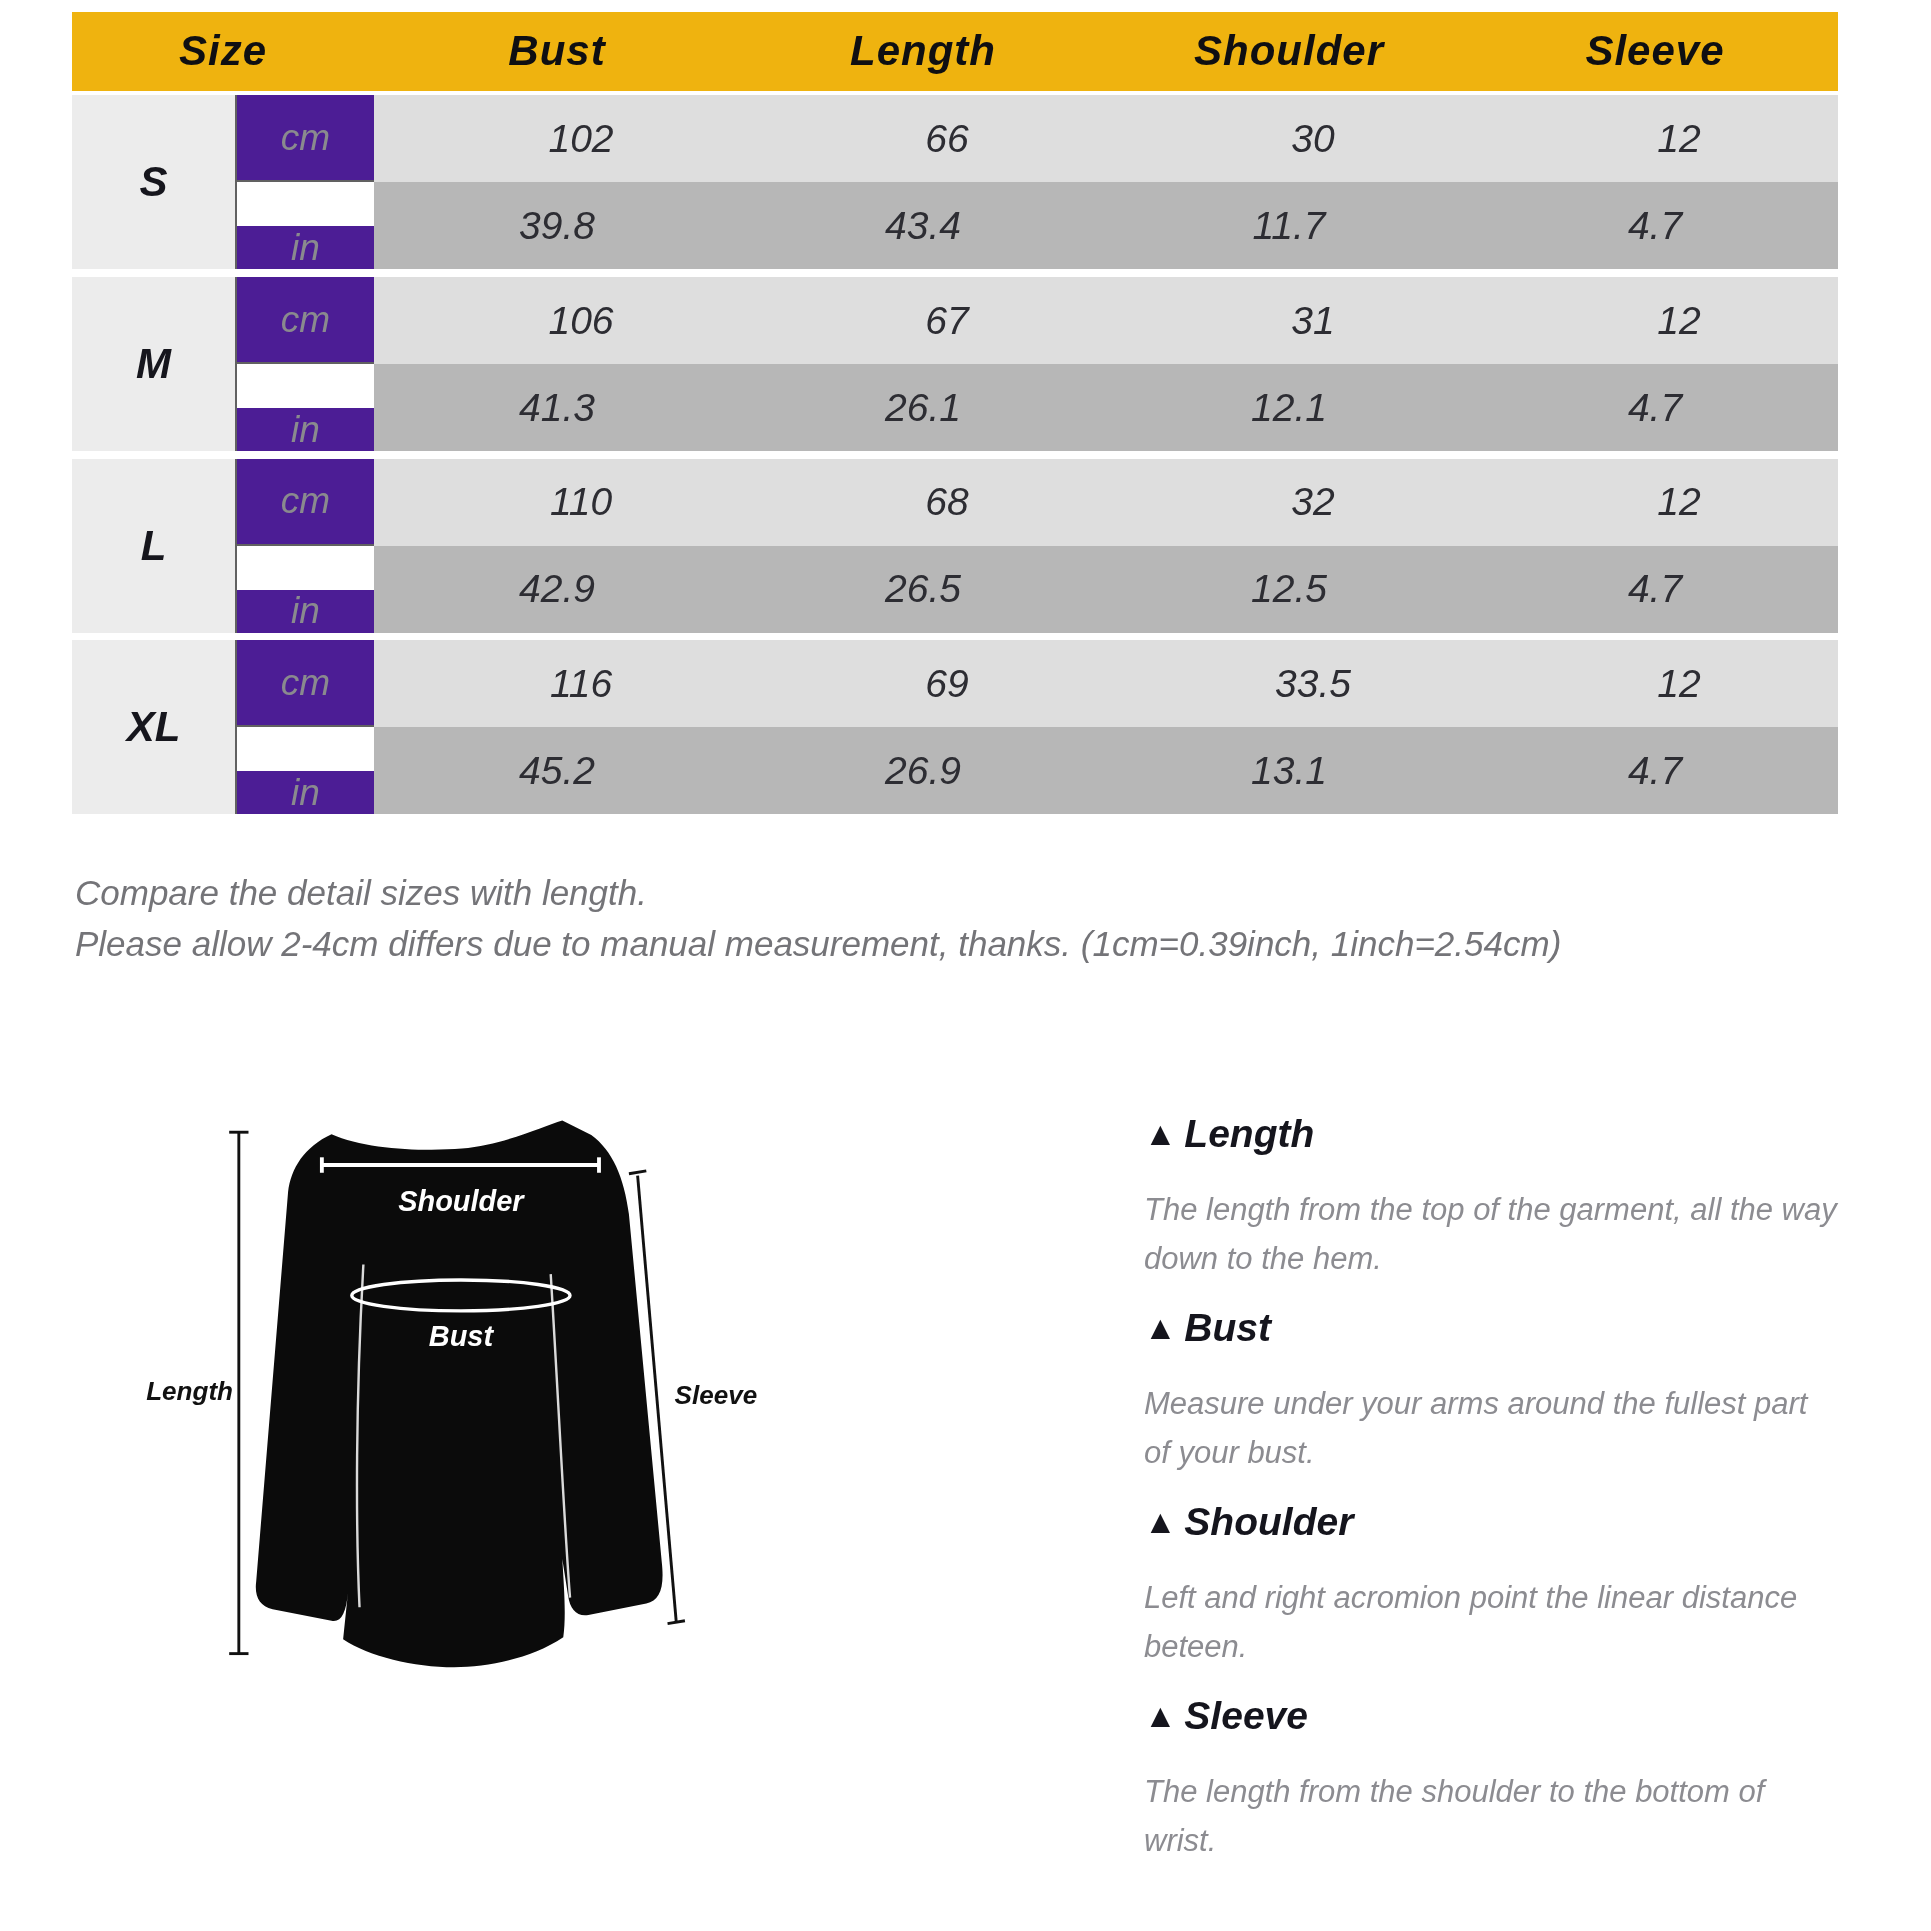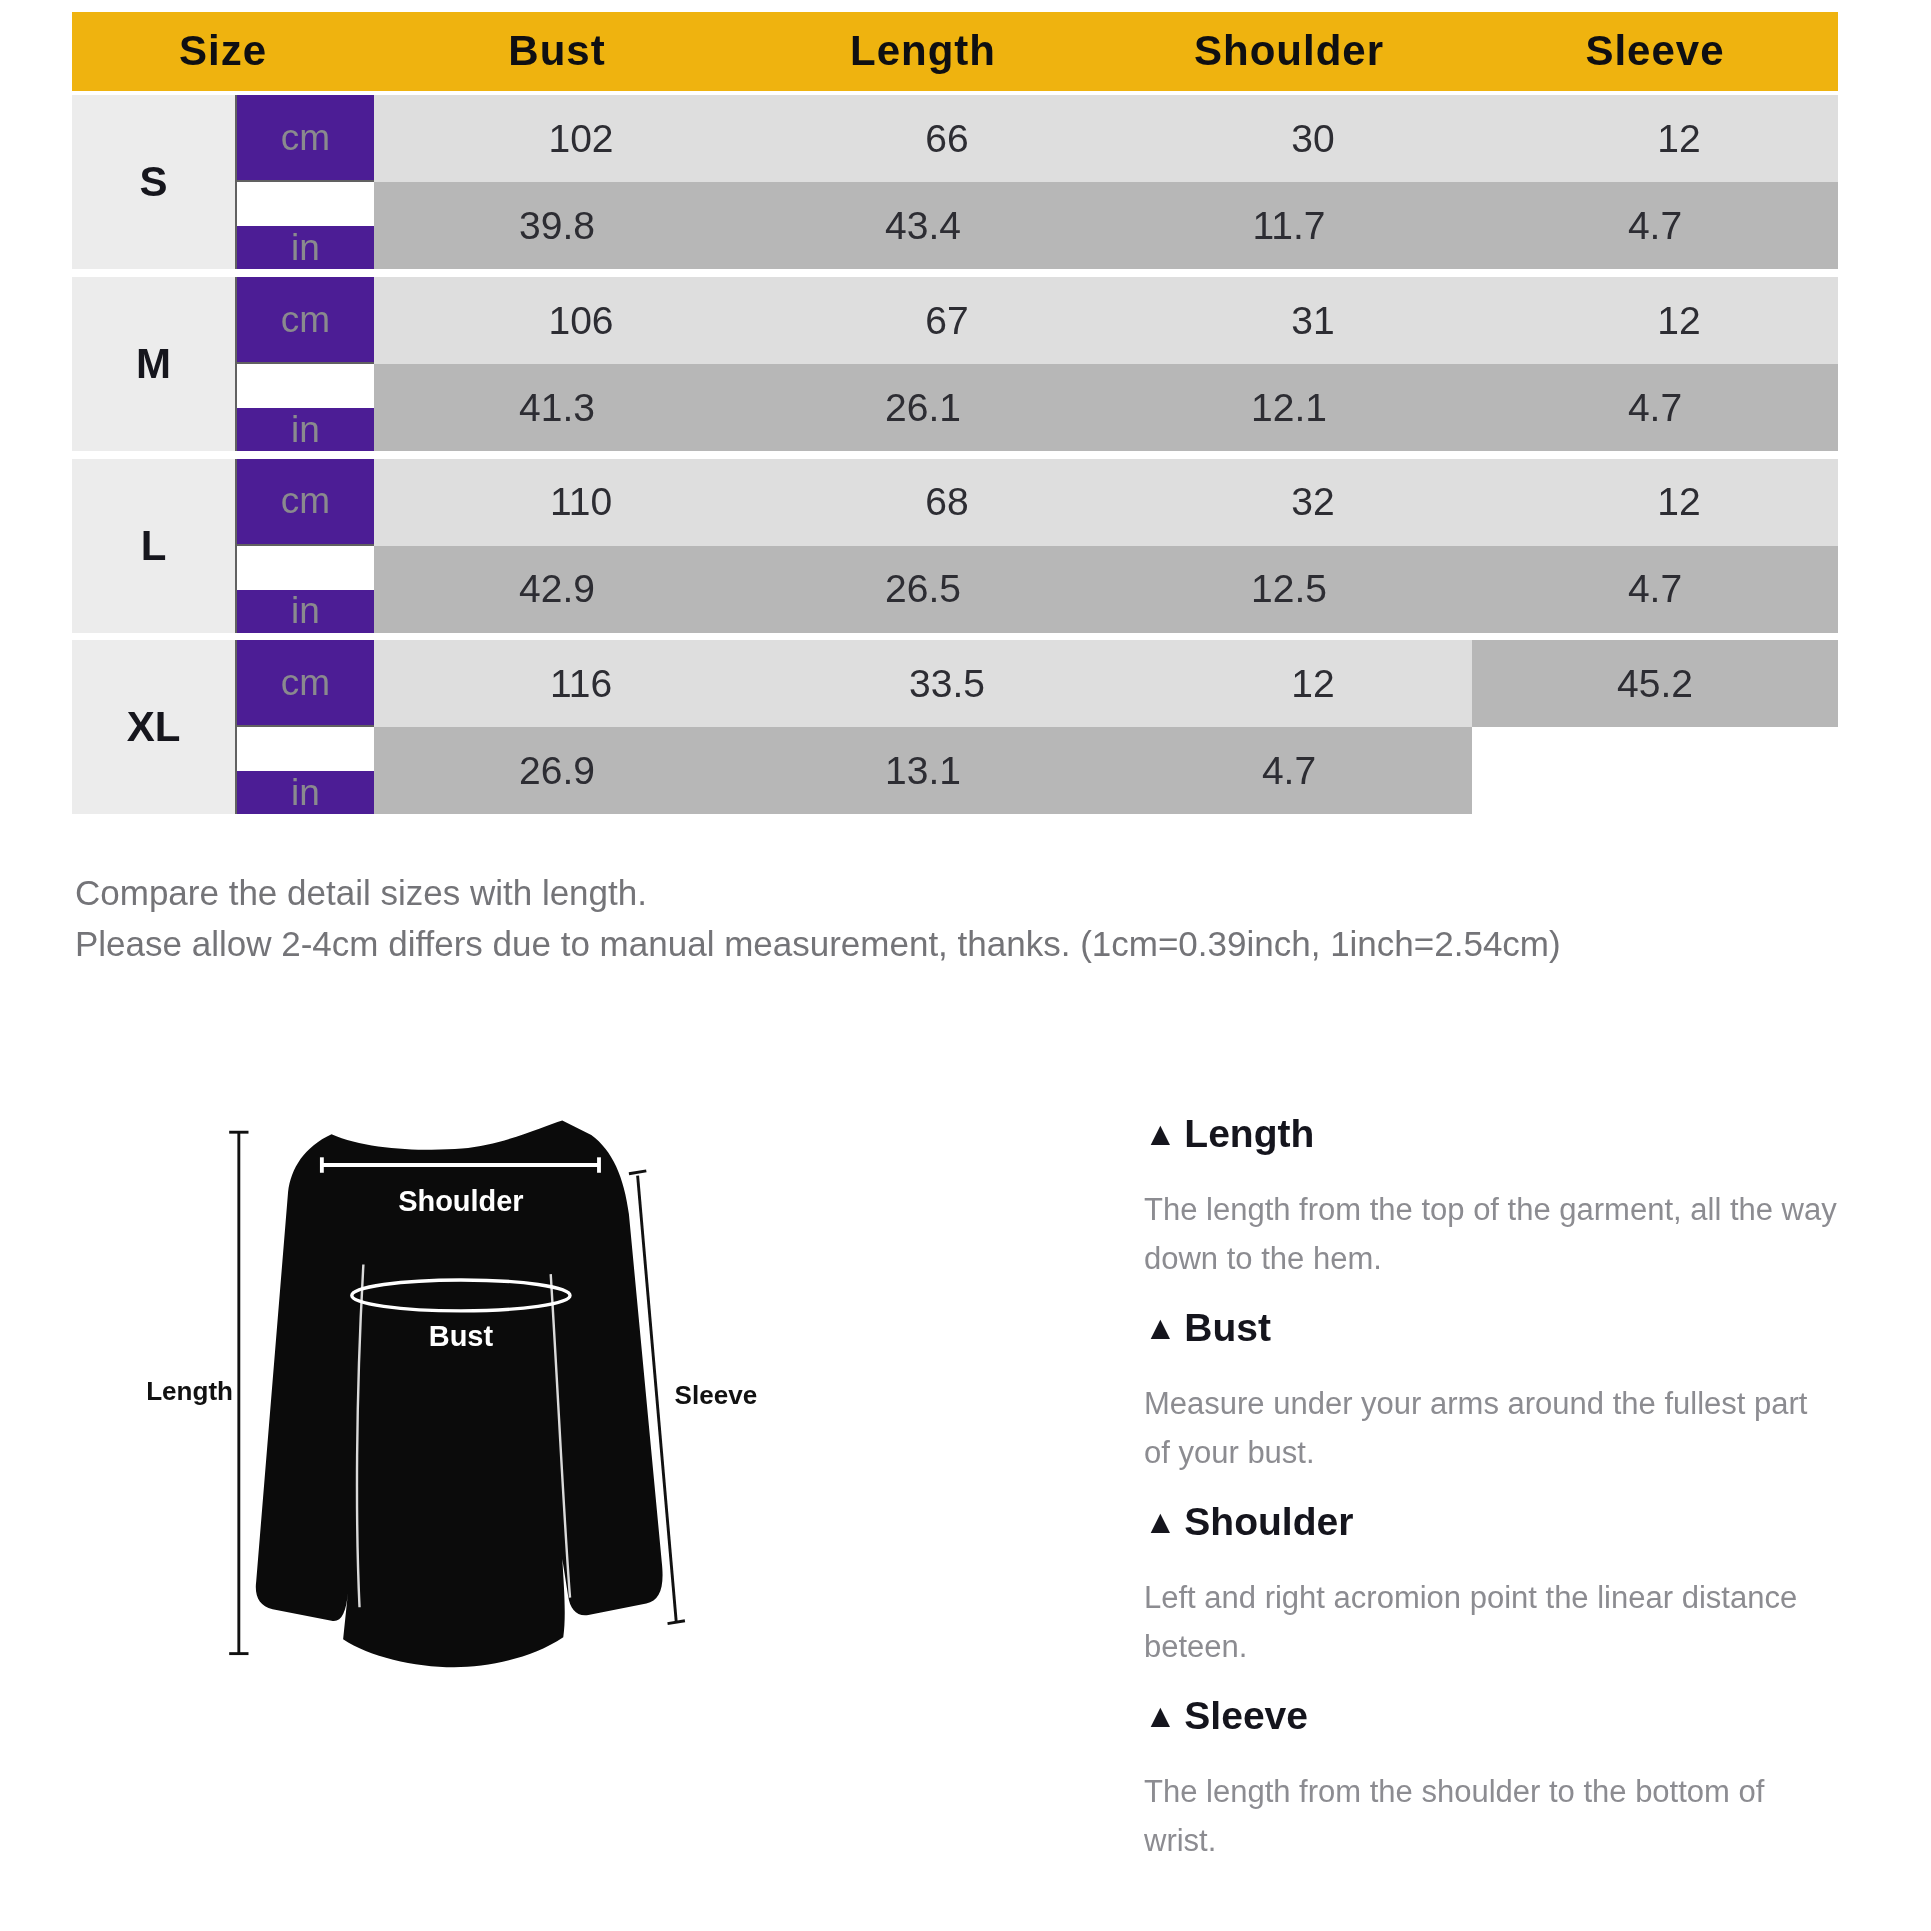--- a/index.html
+++ b/index.html
@@ -1,20 +1,20 @@
 <!DOCTYPE html>
 <html><head>
 <meta charset="utf-8">
 <style>
   html,body{margin:0;padding:0;}
   body{
     width:1931px;height:1931px;position:relative;background:#ffffff;
     font-family:"Liberation Sans", sans-serif;
   }
-  .abs{position:absolute;}
+  .abs{position:absolute;font-style:italic;}
 
   
   .size-table{left:72px;top:11.6px;width:1766px;}
   .thead{
     display:grid;grid-template-columns:302px repeat(4,1fr);
     height:79px;background:#EFB30F;margin-bottom:4.8px;
   }
   .th{
     display:flex;align-items:center;justify-content:center;
     font-size:42px;font-weight:bold;color:#0f0f12;letter-spacing:1px;
@@ -102,20 +102,21 @@
         <div class="cell unit u-in">in</div>
         <div class="cell val r-in">42.9</div>
         <div class="cell val r-in">26.5</div>
         <div class="cell val r-in">12.5</div>
         <div class="cell val r-in">4.7</div>
       </div>
       <div class="tgroup">
         <div class="cell letter">XL</div>
         <div class="cell unit u-cm">cm</div>
         <div class="cell val r-cm">116</div>
+        <div class="cell val r-cm">69</div>
         <div class="cell val r-cm">33.5</div>
         <div class="cell val r-cm">12</div>
         <div class="cell unit u-in">in</div>
         <div class="cell val r-in">45.2</div>
         <div class="cell val r-in">26.9</div>
         <div class="cell val r-in">13.1</div>
         <div class="cell val r-in">4.7</div>
       </div>
     </div>
 </div>

